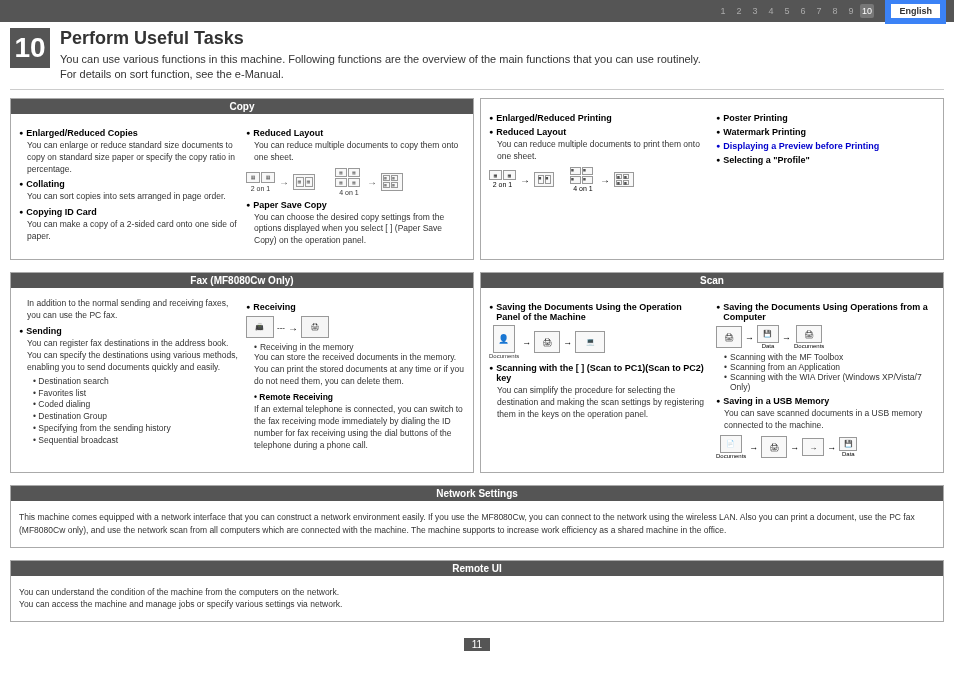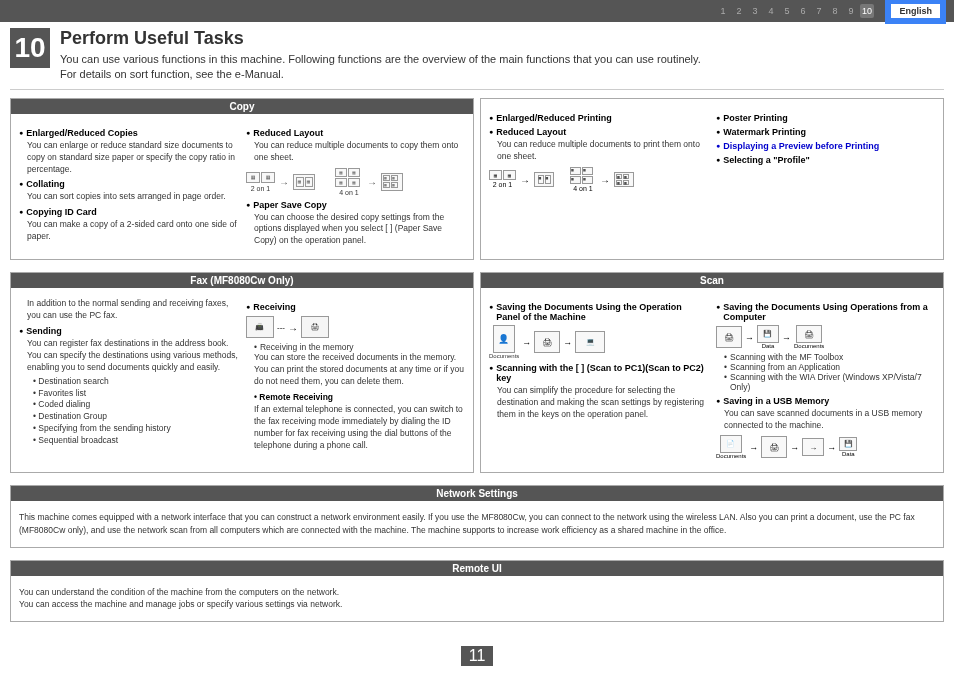--- a/index.html
+++ b/index.html
@@ -221,22 +221,21 @@
       text-align: center;
       padding: 4px;
       font-size: 10px;
       color: #333;
     }
     .page-box {
       display: inline-block;
       background: #555;
       color: #fff;
       padding: 1px 8px;
-      font-size: 16px;
-      margin-top: 8px;
+      font-size: 10px;
     }
 
     
     .scan-diagram {
       display: flex;
       align-items: center;
       gap: 3px;
       margin: 3px 0;
     }
     .usb-diagram {

